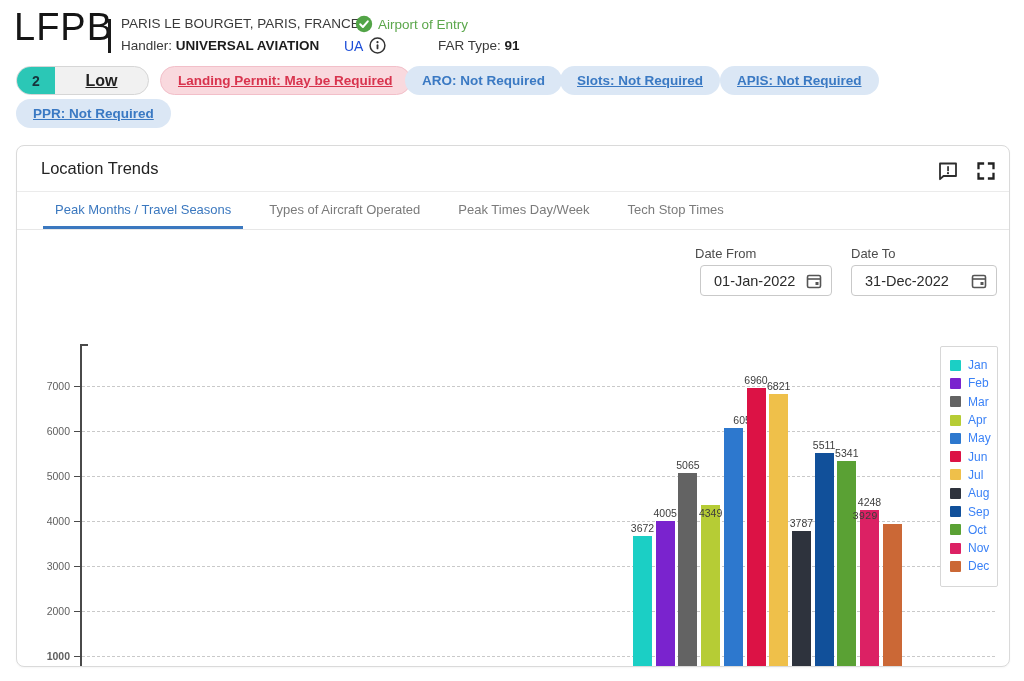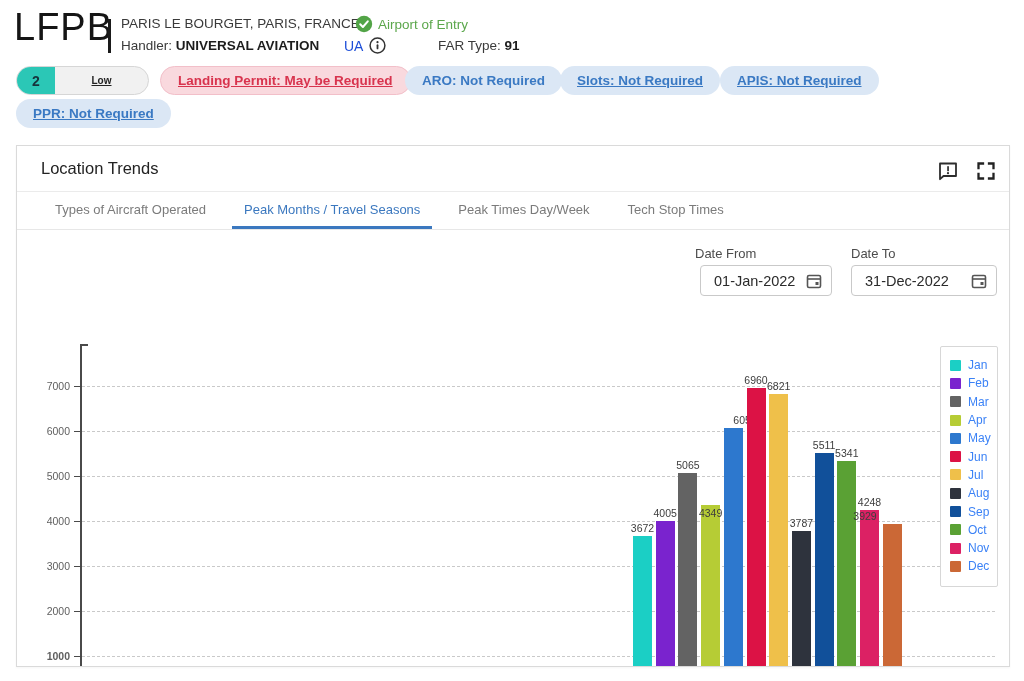--- a/index.html
+++ b/index.html
@@ -26,30 +26,30 @@
   .pill { position:absolute; height:29px; border-radius:15px; display:flex; align-items:center;
           font-size:13.5px; font-weight:bold; padding:0 17px; white-space:nowrap; }
   .pill-blue { background:#dbe7f5; color:#3a79c3; }
   .pill-pink { background:#f9d9de; color:#d8344e; border:1px solid #f2bfc9; }
   .u { text-decoration:underline; }
   #risk-pill { left:16px; top:66px; width:133px; padding:0; border:1px solid #d6d6d6;
                background:#f1f1f1; overflow:hidden; }
   #risk-count { width:38px; height:100%; background:#2bc7b6; color:#16333b; display:flex;
                 align-items:center; justify-content:center; font-size:14px; }
   #risk-level { flex:1; display:flex; align-items:center; justify-content:center; color:#222;
-                text-decoration:underline; font-size:10px; }
+                text-decoration:underline; font-size:16px; }
   #landing-pill { left:160px; top:66px; }
   #aro-pill { left:405px; top:66px; }
   #slots-pill { left:560px; top:66px; }
   #apis-pill { left:720px; top:66px; }
   #ppr-pill { left:16px; top:99px; }
 
   
   #trends-card { left:16px; top:145px; width:994px; height:522px; background:#fff;
-                 border:1px solid #dadada; border-radius:0; overflow:hidden;
+                 border:1px solid #dadada; border-radius:8px; overflow:hidden;
                  box-shadow:0 1px 2px rgba(0,0,0,0.04); }
   #card-title { left:24px; top:13px; font-size:16.5px; color:#232323; }
   .hdr-icon { position:absolute; top:12px; width:26px; height:26px; display:flex;
               align-items:center; justify-content:center; cursor:pointer; }
   #msg-icon-btn { left:918px; }
   #fs-icon-btn  { left:956px; }
   #card-divider { left:0; top:45px; width:100%; height:1px; background:#ebebeb; }
 
   
   #tabs-row { left:0; top:46px; width:100%; height:38px; display:flex; align-items:stretch;
@@ -150,22 +150,22 @@
     <span style="display:flex;">
       <svg width="22" height="22" viewBox="0 0 22 22">
         <path d="M3.5 8 V3.5 H8 M14 3.5 h4.5 V8 M18.5 14 v4.5 H14 M8 18.5 H3.5 V14" fill="none" stroke="#222" stroke-width="2.3" stroke-linecap="square"></path>
       </svg>
     </span>
   </div>
 
   <div class="abs" id="card-divider"></div>
 
   <div class="abs" id="tabs-row">
+    <div class="tab active">Peak Months / Travel Seasons</div>
     <div class="tab">Types of Aircraft Operated</div>
-    <div class="tab active">Peak Months / Travel Seasons</div>
     <div class="tab">Peak Times Day/Week</div>
     <div class="tab">Tech Stop Times</div>
   </div>
 
   <div class="date-label" id="date-from-label">Date From</div>
   <div class="date-input" id="date-from-input">
     <span class="date-text">01-Jan-2022</span>
     <span style="display:flex;cursor:pointer;">
       <svg width="16" height="16" viewBox="0 0 16 16">
         <rect x="1.5" y="2.5" width="13" height="12" rx="1.5" fill="none" stroke="#555" stroke-width="1.6"></rect>
@@ -226,21 +226,21 @@
       <div class="bar-label" style="left: 676.7px; top: 36.055px;">6821</div>
       <div class="bar" style="left: 711.9px; top: 186.585px; width: 19px; height: 137.415px; background: rgb(46, 51, 61);"></div>
       <div class="bar-label" style="left: 699.4px; top: 172.585px;">3787</div>
       <div class="bar" style="left: 734.6px; top: 109.005px; width: 19px; height: 214.995px; background: rgb(17, 80, 154);"></div>
       <div class="bar-label" style="left: 722.1px; top: 95.005px;">5511</div>
       <div class="bar" style="left: 757.3px; top: 116.655px; width: 19px; height: 207.345px; background: rgb(90, 161, 52);"></div>
       <div class="bar-label" style="left: 744.8px; top: 102.655px;">5341</div>
       <div class="bar" style="left: 780px; top: 165.84px; width: 19px; height: 158.16px; background: rgb(220, 33, 100);"></div>
       <div class="bar-label" style="left: 767.5px; top: 151.84px;">4248</div>
       <div class="bar" style="left: 802.7px; top: 180.195px; width: 19px; height: 143.805px; background: rgb(203, 104, 54);"></div>
-      <div class="bar-label" style="left: 763px; top: 166.195px;">3929</div>
+      <div class="bar-label" style="left: 763px; top: 166.195px; font-family: Liberation Mono, monospace;">3929</div>
     </div>
 
   <div class="abs" id="legend-box">
       <div class="legend-item">
         <span class="legend-swatch" style="background: rgb(27, 207, 197);"></span>
         <span class="legend-label">Jan</span>
       </div>
       <div class="legend-item">
         <span class="legend-swatch" style="background: rgb(122, 35, 206);"></span>
         <span class="legend-label">Feb</span>

